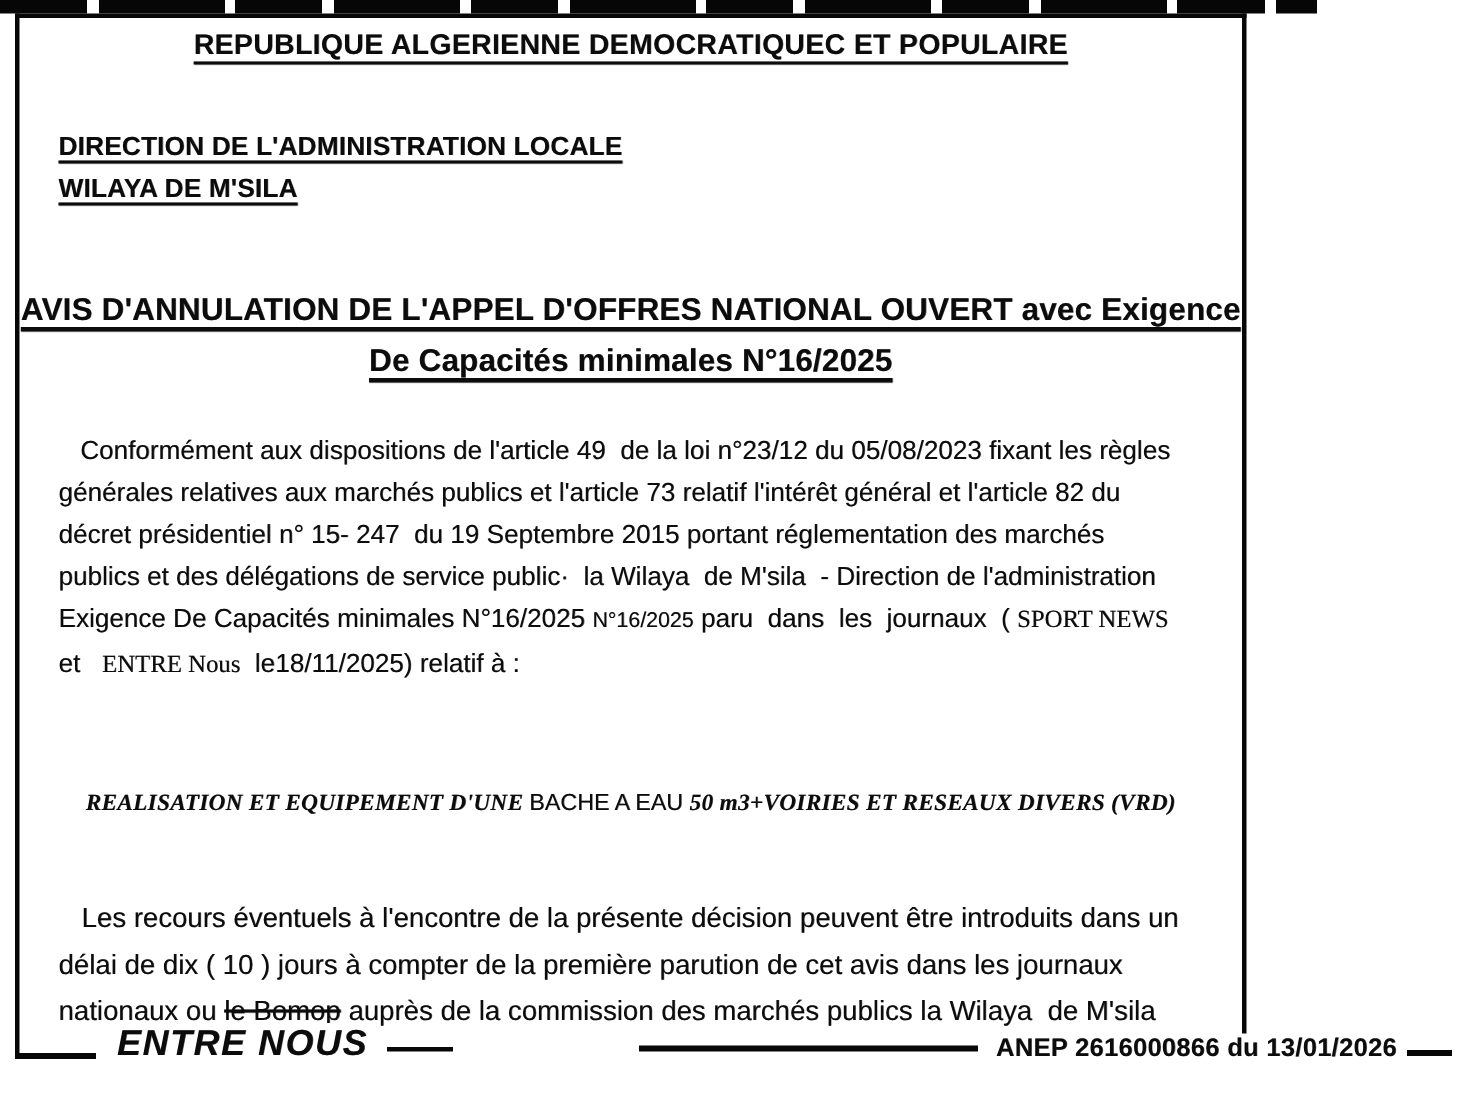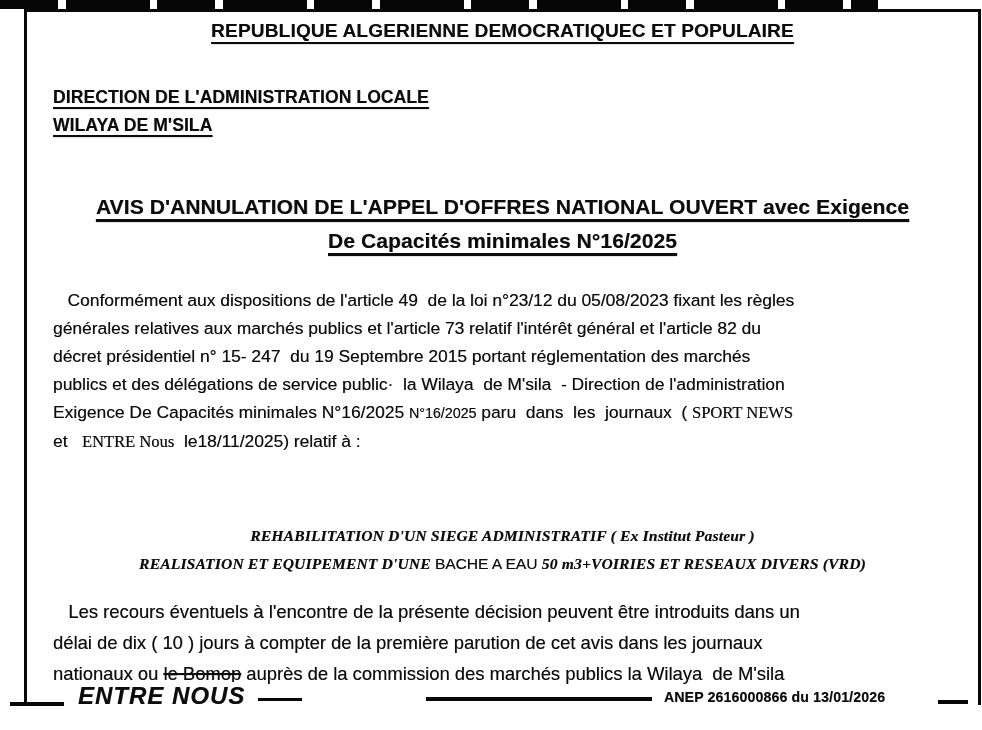--- a/index.html
+++ b/index.html
@@ -17,21 +17,21 @@
   
   .top-artifact {
     position:absolute; top:0; left:0; width:878px; height:9px;
     background:repeating-linear-gradient(90deg,
       #060606 0 58px, rgba(0,0,0,0) 58px 66px,
       #060606 66px 150px, rgba(0,0,0,0) 150px 157px);
   }
 
   
   .sheet {
-    position:absolute; left:24px; top:9px; width:957px; height:696px;
+    position:absolute; left:10px; top:9px; width:821px; height:696px;
     border:3px solid #070707; border-bottom:none;
   }
 
   .header {
     position:absolute; top:8px; left:0; right:0; text-align:center;
     font-size:19px; font-weight:700; letter-spacing:0.2px;
     text-decoration:underline; text-decoration-thickness:2px; text-underline-offset:5px;
   }
 
   .issuer {
@@ -76,21 +76,21 @@
   .rule.seg-long  { left:426px; top:697px; width:226px; height:4px; }
   .rule.seg-right { left:938px; top:700px; width:30px;  height:4px; }
 
   .journal-name {
     position:absolute; left:72px; top:682px;
     font-size:24px; font-weight:700; font-style:italic; letter-spacing:1px;
     background:var(--paper); padding:0 6px;
   }
   .anep {
     position:absolute; left:660px; top:689px;
-    font-size:14px; font-weight:700; letter-spacing:0.2px;
+    font-size:17px; font-weight:700; letter-spacing:0.2px;
     background:var(--paper); padding:0 4px;
   }
 </style>
 </head>
 <body>
 
 <div class="top-artifact"></div>
 
 <div class="sheet">
 
@@ -109,21 +109,20 @@
   <div class="para p1">
       <div class="tline"><span class="seg">   Conformément aux dispositions de l'article 49  de la loi n°23/12 du 05/08/2023 fixant les règles</span></div>
       <div class="tline"><span class="seg">générales relatives aux marchés publics et l'article 73 relatif l'intérêt général et l'article 82 du</span></div>
       <div class="tline"><span class="seg">décret présidentiel n° 15- 247  du 19 Septembre 2015 portant réglementation des marchés</span></div>
       <div class="tline"><span class="seg">publics et des délégations de service public·  la Wilaya  de M'sila  - Direction de l'administration</span></div>
       <div class="tline"><span class="seg">Exigence De Capacités minimales N°16/2025 </span><span class="seg small">N°16/2025</span><span class="seg"> paru  dans  les  journaux  ( </span><span class="seg serif">SPORT NEWS</span></div>
       <div class="tline"><span class="seg">et   </span><span class="seg serif">ENTRE Nous</span><span class="seg">  le18/11/2025) relatif à :</span></div>
     </div>
 
   <div class="object-block">
-      <div class="tline"><span class="seg obj">REHABILITATION D'UN SIEGE ADMINISTRATIF ( Ex Institut Pasteur )</span></div>
       <div class="tline"><span class="seg obj">REALISATION ET EQUIPEMENT D'UNE </span><span class="seg objplain">BACHE A EAU </span><span class="seg obj">50 m3+VOIRIES ET RESEAUX DIVERS (VRD)</span></div>
     </div>
 
   <div class="para p2">
       <div class="tline"><span class="seg">   Les recours éventuels à l'encontre de la présente décision peuvent être introduits dans un</span></div>
       <div class="tline"><span class="seg">délai de dix ( 10 ) jours à compter de la première parution de cet avis dans les journaux</span></div>
       <div class="tline"><span class="seg">nationaux ou </span><span class="seg strike">le Bomop</span><span class="seg"> auprès de la commission des marchés publics la Wilaya  de M'sila</span></div>
     </div>
 
 </div>

